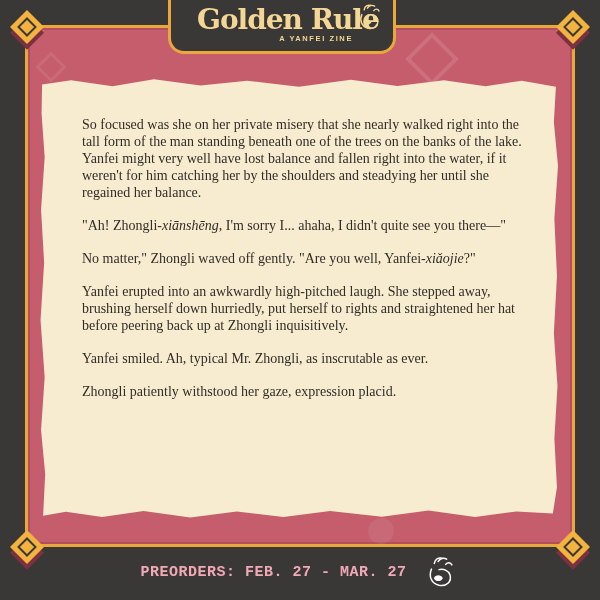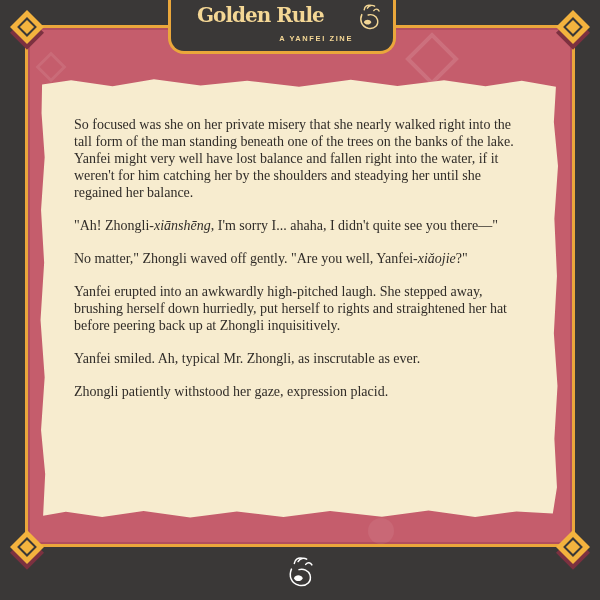--- a/index.html
+++ b/index.html
@@ -47,21 +47,21 @@
     position:absolute;left:168px;top:-3px;width:228px;height:57px;
     background:var(--background,#3a3837);
     border:3px solid var(--gold,#eaa73b);
     border-top:none;
     border-radius:0 0 16px 16px;
     box-sizing:border-box;
   }
   .zine-title{
     position:absolute;left:26px;top:6px;
     font-family:"DejaVu Serif", serif;font-weight:bold;
-    font-size:20px;letter-spacing:-1px;
+    font-size:28px;letter-spacing:-1px;
     color:var(--title_gold,#f4d795);
     white-space:nowrap;
   }
   .tab-icon{position:absolute;right:8px;top:4px;width:32px;height:32px;}
   .zine-subtitle{
     position:absolute;right:40px;top:37px;
     font-family:"Liberation Sans", sans-serif;
     font-size:7.5px;letter-spacing:1.6px;font-weight:bold;
     color:var(--title_gold,#f4d795);
     white-space:nowrap;
@@ -79,21 +79,21 @@
       92% 98.5%, 84% 99.8%, 75% 98.3%, 66% 99.7%, 56% 98.4%, 47% 99.8%,
       38% 98.5%, 29% 99.9%, 20% 98.4%, 12% 99.8%, 5% 98.6%, 0.6% 99.5%,
       1.0% 90%, 0.2% 80%, 0.9% 68%, 0.1% 55%, 0.8% 42%, 0.2% 30%, 0.9% 18%, 0.3% 8%
     );
   }
   .story{
     padding:38px 30px 0 34px;
     font-size:14px;line-height:17px;
     color:var(--text,#302c28);
   }
-  .story p{margin:0 0 16px 0;}
+  .story p{margin:0 0 16px 8px;}
   .story em{}
   
   .footer{
     position:absolute;left:0;top:552px;width:600px;height:40px;
     display:flex;align-items:center;justify-content:center;gap:13px;
   }
   .preorders{
     font-family:"Liberation Mono", monospace;font-weight:bold;
     font-size:15px;letter-spacing:.5px;
     color:var(--footer_pink,#f2a9b6);white-space:nowrap;
@@ -141,20 +141,21 @@
       <path d="M14 11 C14.5 6.5, 18.5 4.5, 22 5.5"></path>
       <path d="M18 9 C20 5.5, 24 4.5, 27 6.5"></path>
       <path d="M26 12 C28 9.5, 31 9.5, 32.5 12.5"></path>
       <path d="M11 17 C8 24, 10.5 32, 19 34 C27.5 35.5, 32.5 29.5, 30.5 23 C29 18.5, 23.5 16, 19 17.5"></path>
       <path d="M13.5 26.5 C15.5 22.5, 21 22.5, 23 26.5 C21 30.5, 15.5 30.5, 13.5 26.5 Z" fill="#f4d795" stroke="none"></path>
     </svg>
     <div class="zine-subtitle">A YANFEI ZINE</div>
   </div>
 
   <div class="footer">
+    <span class="preorders">PREORDERS: FEB. 27 - MAR. 27</span>
     <svg class="footer-icon" viewBox="0 0 40 40" fill="none" stroke="#ffffff" stroke-width="1.6" stroke-linecap="round">
       <path d="M14 11 C14.5 6.5, 18.5 4.5, 22 5.5"></path>
       <path d="M18 9 C20 5.5, 24 4.5, 27 6.5"></path>
       <path d="M26 12 C28 9.5, 31 9.5, 32.5 12.5"></path>
       <path d="M11 17 C8 24, 10.5 32, 19 34 C27.5 35.5, 32.5 29.5, 30.5 23 C29 18.5, 23.5 16, 19 17.5"></path>
       <path d="M13.5 26.5 C15.5 22.5, 21 22.5, 23 26.5 C21 30.5, 15.5 30.5, 13.5 26.5 Z" fill="#ffffff" stroke="none"></path>
     </svg>
   </div>
 
 </div>

